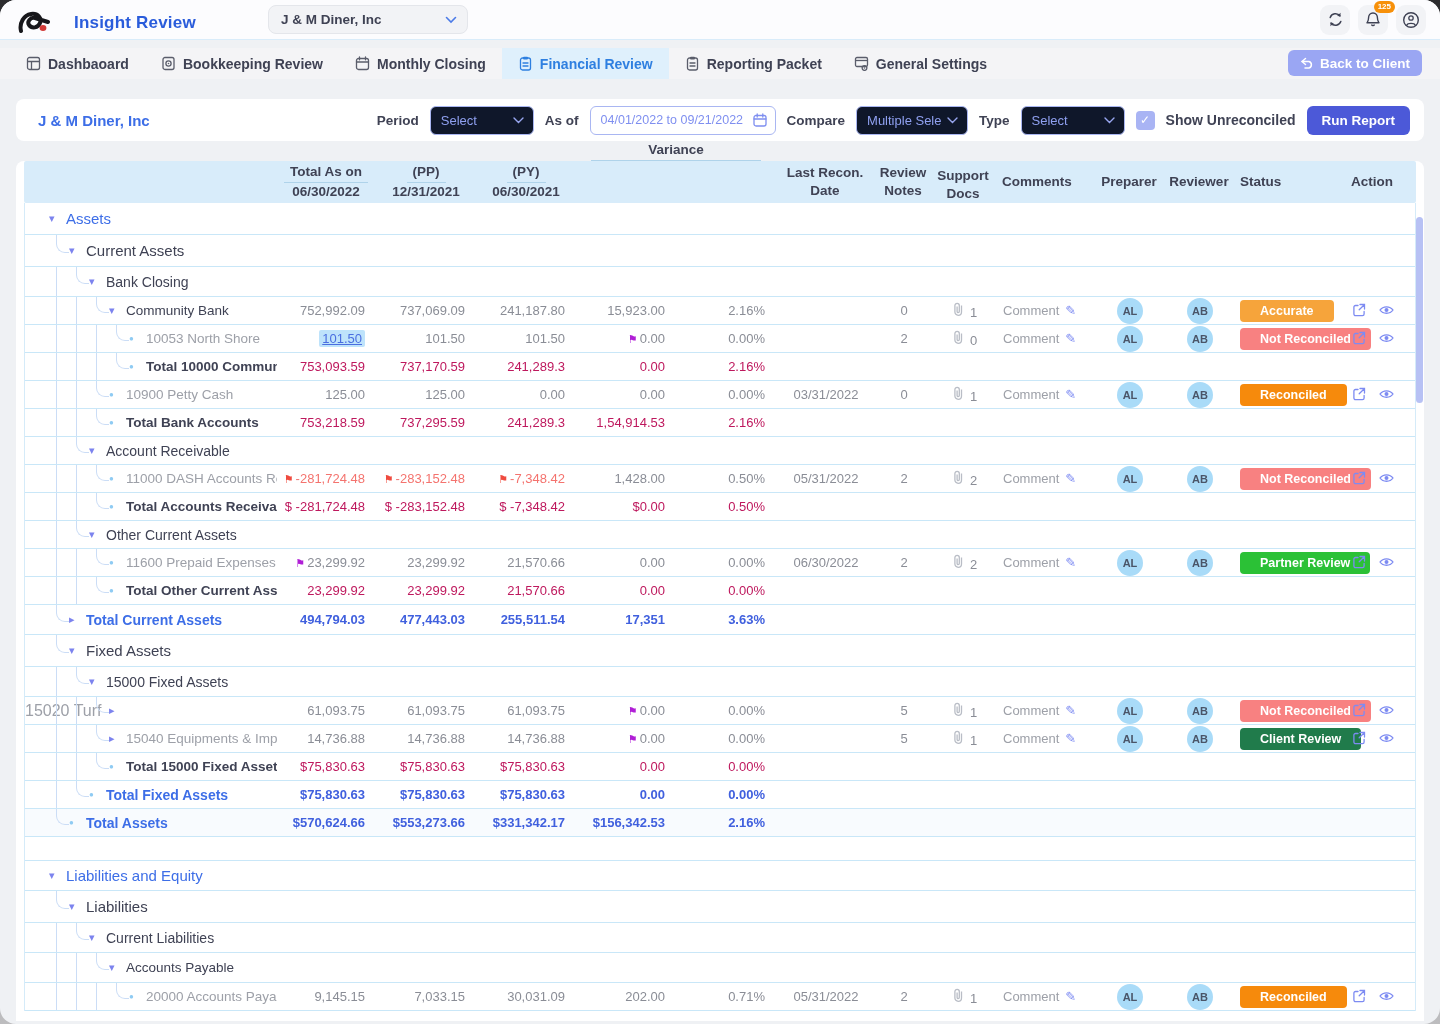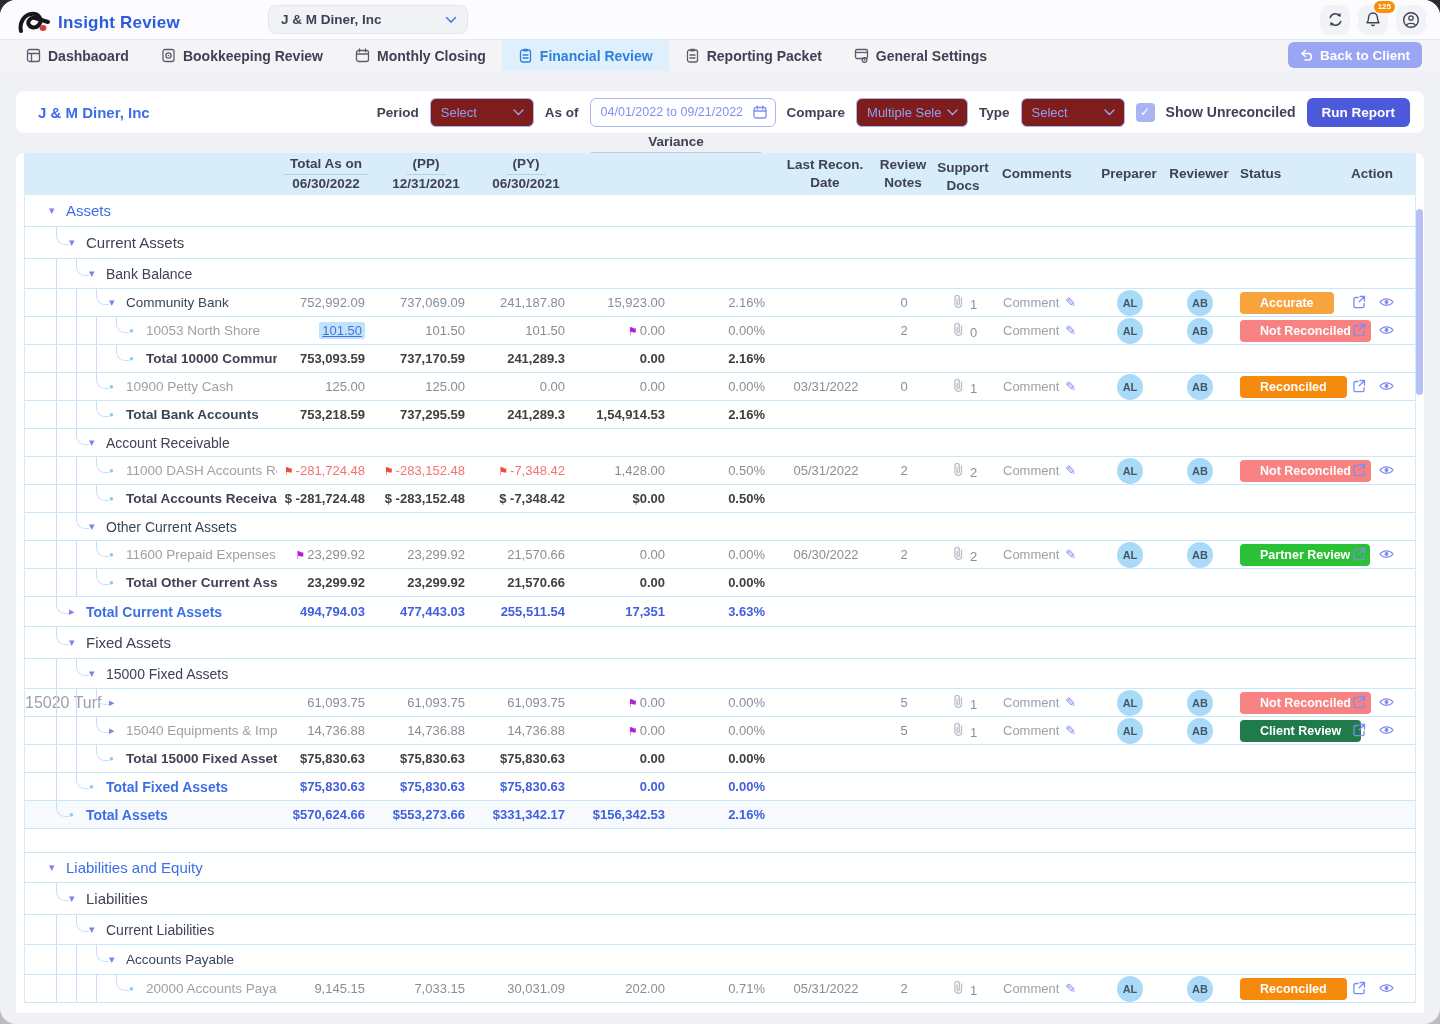--- a/index.html
+++ b/index.html
@@ -2,48 +2,48 @@
 <html><head>
 <meta charset="utf-8">
 <style>
   * { margin:0; padding:0; box-sizing:border-box; }
   html,body { width:1440px; height:1024px; overflow:hidden; }
   body { background:linear-gradient(180deg,#2c2c2e 0%,#6f6f72 55%,#bdbdbf 100%); font-family:"Liberation Sans", sans-serif; }
   .window { position:absolute; inset:0; border-radius:16px; overflow:hidden; background:#EFF1F4; }
 
   
   .topbar { height:40px; background:#FCFCFE; display:flex; align-items:center; padding:0 14px 0 18px; border-bottom:1px solid #D9ECFA; position:relative; }
-  .brand { display:flex; align-items:center; gap:6px;margin-top:6px; }
+  .brand { display:flex; align-items:center; gap:22px;margin-top:6px; }
   .brand-name { color:#2A5CDB; font-size:17px; font-weight:700; letter-spacing:.2px; }
   .client-dd { position:absolute; left:268px; top:5px; width:200px; height:29px; background:#F2F3F6; border:1px solid #E4E6EB; border-radius:8px; display:flex; align-items:center; justify-content:space-between; padding:0 10px 0 12px; cursor:pointer; }
   .client-dd .txt { font-size:13.5px; color:#3F4254; font-weight:600; }
   .top-icons { margin-left:auto; display:flex; gap:8px; }
   .icon-btn { width:30px; height:30px; border-radius:9px; background:#F2F3F6; display:flex; align-items:center; justify-content:center; position:relative; cursor:pointer; color:#3F4254; }
   .badge { position:absolute; top:-4px; right:-7px; background:#F79009; color:#fff; font-size:8px; font-weight:700; border-radius:8px; padding:2px 4px; line-height:1; }
 
   
-  .nav { height:31px; background:#F4F4F6; display:flex; align-items:stretch; padding-left:10px; position:relative; }
+  .nav { height:31px; background:#F4F4F6; display:flex; align-items:stretch; padding-left:10px; position:relative;margin-top:8px; }
   .nav-tab { display:flex; align-items:center; gap:7px; padding:0 16px; font-size:14px; color:#3F4254; font-weight:600; cursor:pointer; }
   .nav-tab .glyph { color:#5A5D6B; display:flex; }
   .nav-tab.active { background:#DFF0FC; color:#2E7FE0; }
   .nav-tab.active .glyph { color:#2E7FE0; }
   .back-btn { margin:2px 18px 3px auto; align-self:center; height:26px; background:#9AA6F3; color:#fff; border:none; border-radius:6px; font-size:13.5px; font-weight:600; padding:0 12px; display:flex; align-items:center; gap:6px; cursor:pointer; font-family:inherit; }
 
   
   .subnav { height:31px; background:#FFFFFF; display:flex; border-bottom:1px solid #E6E7EB; }
   .sub-tab { display:flex; align-items:center; padding:0 17px; font-size:14px; color:#4A4D5C; font-weight:600; cursor:pointer; }
   .sub-tab.active { background:#DDEEFD; color:#2E6FE0; }
 
   
   .content { padding:20px 16px 0 16px; }
   .filter-card { background:#fff; border-radius:8px; height:42px; display:flex; align-items:center; padding:0 14px 0 22px; }
   .client-name { color:#3D6EE7; font-size:15px; font-weight:700; }
   .f-group { margin-left:auto; display:flex; align-items:center; gap:11px; }
   .f-label { font-size:13.5px; color:#3F4254; font-weight:600; }
-  .select { height:29px; border:1px solid #A9B6F2; border-radius:6px; display:flex; align-items:center; justify-content:space-between; padding:0 9px 0 10px; color:#8FA0F0; font-size:13px; cursor:pointer; background:#7f1d1d; }
+  .select { height:29px; border:1px solid #A9B6F2; border-radius:6px; display:flex; align-items:center; justify-content:space-between; padding:0 9px 0 10px; color:#8FA0F0; font-size:13px; cursor:pointer; background:#0f172a; }
   .sel-period { width:104px; } .sel-compare { width:112px; } .sel-type { width:104px; }
   .date-input { width:186px; height:29px; border:1px solid #A9B6F2; border-radius:6px; display:flex; align-items:center; justify-content:space-between; padding:0 8px 0 10px; color:#7F8FF0; font-size:12.5px; cursor:text; background:#fff; }
   .chk { width:19px; height:19px; border-radius:4px; background:#A9B4F4; color:#fff; font-size:12px; display:flex; align-items:center; justify-content:center; cursor:pointer; }
   .run-btn { height:29px; background:#4C59D8; color:#fff; border:none; border-radius:6px; font-size:13.5px; font-weight:600; padding:0 15px; cursor:pointer; font-family:inherit; }
 
   
   .table-card { background:#fff; margin:20px 16px 0 16px; border-radius:8px 8px 0 0; height:860px; position:relative; padding:0 8px; }
   .thead { display:flex; background:#D8ECFA; height:42px; margin-top:0; border-radius:2px; align-items:stretch; }
   .th { display:flex; flex-direction:column; justify-content:center; align-items:center; font-size:13.5px; color:#3F4254; font-weight:600; line-height:1.35; }
   .th .u { border-bottom:1px solid #AFD3EA; padding:0 6px 1px 6px; }
@@ -68,21 +68,21 @@
   .cell { font-size:13px; color:#3F4254; }
   .cell.num { text-align:right; padding-right:12px; white-space:nowrap; }
   .cell.mid { text-align:center; color:#8A8D96; }
   .name-wrap { position:relative; height:100%; display:flex; align-items:center; overflow:hidden; }
   .guide { position:absolute; top:0; bottom:0; border-left:1.5px solid #CBDDF6; }
   .elbow { position:absolute; top:0; height:58%; width:13px; border-left:1.5px solid #CBDDF6; border-bottom:1.5px solid #CBDDF6; border-bottom-left-radius:9px; }
   .marker { position:absolute; font-size:11px; color:#7C83EE; }
   .marker.dot { color:#8FCBF3; font-size:8px; }
   .rname { white-space:nowrap; overflow:hidden; }
   .st-blue { color:#3D6EE7; } .st-dark { color:#3F4254; } .st-gray { color:#9DA0A8; }
-  .v-gray { color:#8A8D96; } .v-dark { color:#404040; font-weight:700; } .v-blue { color:#4060DE; font-weight:600; }
+  .v-gray { color:#8A8D96; } .v-dark { color:#be185d; font-weight:400; } .v-blue { color:#4060DE; font-weight:600; }
   .v-red { color:#F4736E; }
   .flag { font-size:11px; margin-right:2px; }
   .flag.red { color:#EF4B3F; } .flag.purple { color:#B01FD6; }
   .hl { background:#BEE3FB; text-decoration:underline; color:#4A6EE0; padding:1px 3px; border-radius:2px; }
   .comment-txt { color:#9DA0A8; font-size:13px; margin-right:6px; }
   .pencil { color:#7D8BF2; font-size:13px; cursor:pointer; }
   .avatar { width:26px; height:26px; border-radius:50%; background:#A9DBF8; color:#4A5568; font-size:11px; font-weight:700; display:inline-flex; align-items:center; justify-content:center; }
   .status-badge { display:inline-block; color:#fff; font-size:12.5px; font-weight:600; padding:4px 20px; border-radius:4px; white-space:nowrap; }
   .act-wrap { display:flex; gap:12px; justify-content:center; align-items:center; }
   .act-ic { cursor:pointer; display:flex; }
@@ -323,21 +323,21 @@
           <div class="cell mid c-prep"></div>
           <div class="cell mid c-rev"></div>
           <div class="cell c-status" style="padding-left: 5px;"></div>
           <div class="cell c-act"></div>
         </div>
         <div class="row" style="height: 30px;">
           <div class="cell c-name name-wrap">
             <span class="guide" style="left: 31px;"></span>
             <span class="elbow" style="left: 51px;"></span>
             <span class="marker" style="left: 64px;">▾</span>
-            <span class="rname st-dark" style="margin-left: 81px; font-size: 14px;">Bank Balance</span>
+            <span class="rname st-dark" style="margin-left: 81px; font-size: 14px;">Bank Closing</span>
           </div>
           <div class="cell num c-num"></div>
           <div class="cell num c-num"></div>
           <div class="cell num c-num"></div>
           <div class="cell num c-num"></div>
           <div class="cell num c-num" style="width: 100px;"></div>
           <div class="cell mid c-recon"></div>
           <div class="cell mid c-notes"></div>
           <div class="cell mid c-docs"></div>
           <div class="cell c-com" style="padding-left: 8px;"></div>

